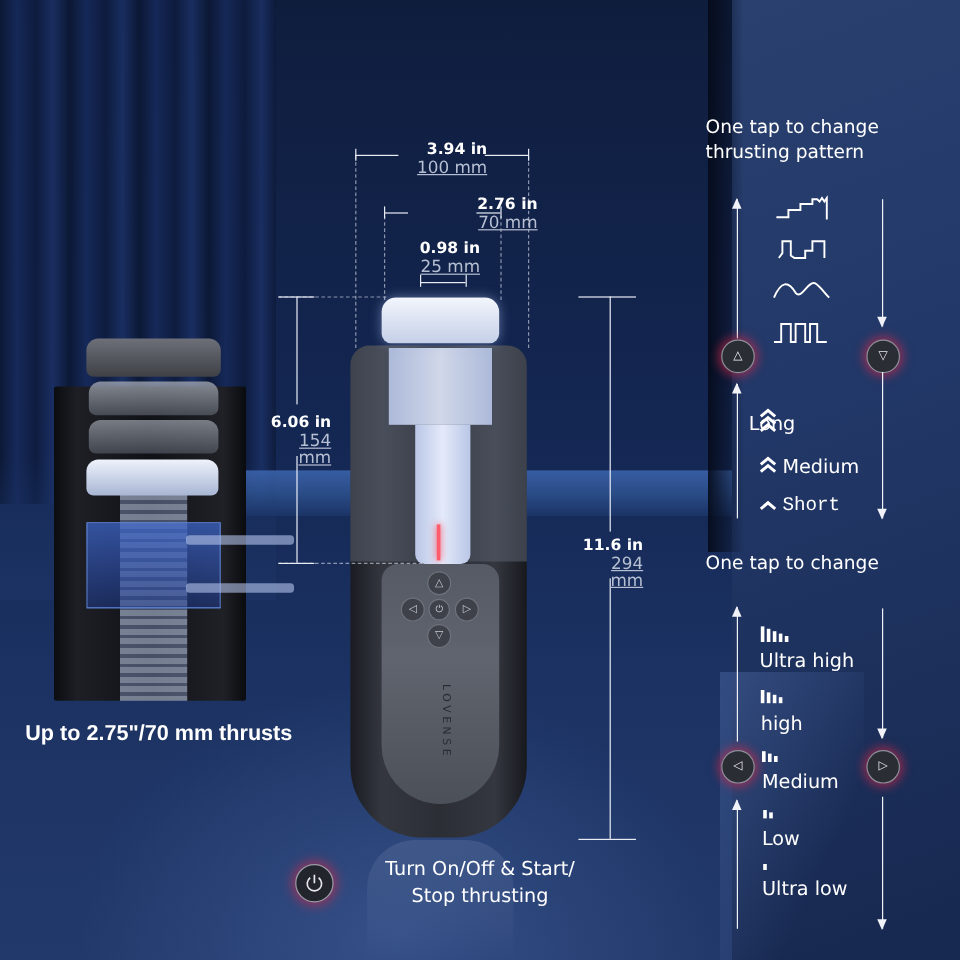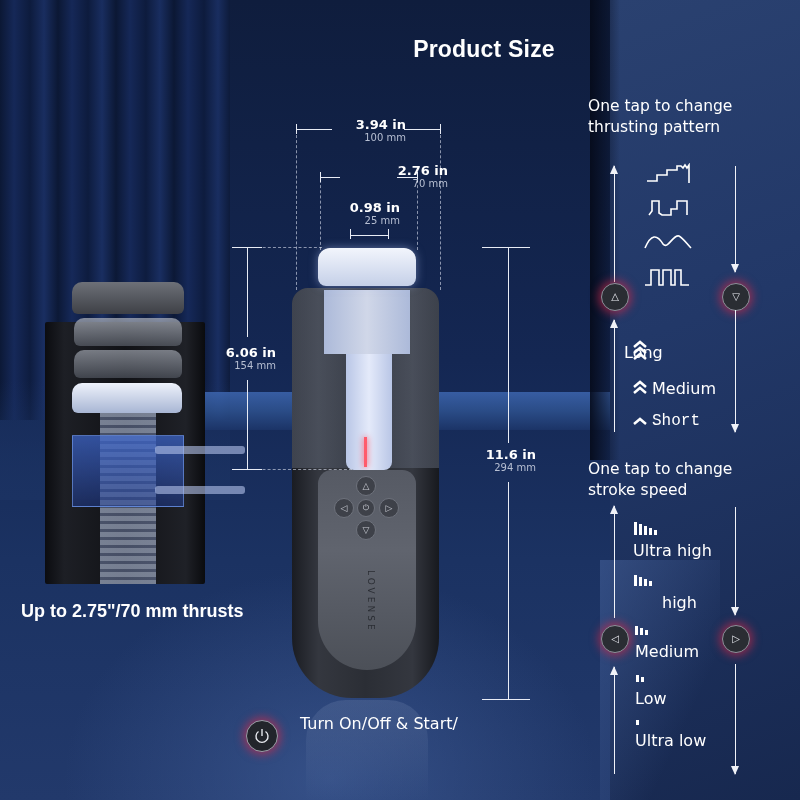--- a/index.html
+++ b/index.html
@@ -28,21 +28,21 @@
   .title { position:absolute; left:0; width:800px; top:36px; text-align:center; padding-left:168px; box-sizing:border-box;
     font-family:"Liberation Sans", sans-serif; font-weight:bold; font-size:23px; letter-spacing:.2px; }
 
   
   .dim-h { position:absolute; height:1px; background:#e8ecf5; }
   .dim-tick { position:absolute; width:1px; background:#e8ecf5; }
   .dash-v { position:absolute; width:0; border-left:1px dashed rgba(220,225,240,.6); }
   .dash-h { position:absolute; height:0; border-top:1px dashed rgba(220,225,240,.6); }
   .dim-label { position:absolute; text-align:right; line-height:1; }
   .dim-label .in { font-size:13px; font-weight:bold; display:block; }
-  .dim-label .mm { font-size:10px; color:#b7bfd2; display:block; margin-top:2px; }
+  .dim-label .mm { font-size:14px; color:#b7bfd2; display:block; margin-top:2px;text-decoration:underline; }
   .vline { position:absolute; width:1px; background:#e8ecf5; }
   .hcap { position:absolute; height:1px; background:#e8ecf5; }
 
   
   .left-device { position:absolute; left:45px; top:322px; width:160px; height:262px;
     background: linear-gradient(90deg, #0b0c10 0%, #1d1f25 12%, #111216 50%, #1f2127 88%, #0a0b0e 100%); border-radius:2px; }
   .cap { position:absolute; border-radius:10px 10px 6px 6px; }
   .cap1 { left:72px; top:282px; width:112px; height:32px; background:linear-gradient(180deg,#6d7078,#3e4046); }
   .cap2 { left:74px; top:318px; width:108px; height:28px; background:linear-gradient(180deg,rgba(170,175,185,.75),rgba(90,95,105,.7)); }
   .cap3 { left:74px; top:350px; width:108px; height:28px; background:linear-gradient(180deg,rgba(160,165,175,.7),rgba(80,85,95,.7)); }
@@ -79,36 +79,35 @@
   .arrow-v { position:absolute; width:1px; background:#f0f2f8; }
   .arrow-up::before { content:""; position:absolute; left:-4px; top:-1px; border-left:4.5px solid transparent; border-right:4.5px solid transparent; border-bottom:9px solid #f0f2f8; }
   .arrow-down::after { content:""; position:absolute; left:-4px; bottom:-1px; border-left:4.5px solid transparent; border-right:4.5px solid transparent; border-top:9px solid #f0f2f8; }
   .round-btn { position:absolute; width:26px; height:26px; border-radius:50%; background:#2a2d33; border:1px solid #8c909a;
     box-shadow:0 0 8px 3px rgba(220,40,70,.55); color:#e6e8ee; font-size:10px; line-height:26px; text-align:center; }
   .pattern-icon { position:absolute; }
   .label { position:absolute; font-size:16px; line-height:18px; }
   .bars { position:absolute; display:flex; align-items:flex-end; gap:2px; }
   .bars span { display:block; width:3px; background:#fff; }
 
-  .caption-power { position:absolute; left:300px; top:712px; text-align:left; font-size:16px; line-height:23px; width:200px; }
+  .caption-power { position:absolute; left:300px; top:712px; text-align:center; font-size:16px; line-height:23px; width:200px; }
   .power-btn { position:absolute; left:246px; top:720px; width:30px; height:30px; border-radius:50%; background:#22252b;
     border:1px solid #9a9ea8; box-shadow:0 0 9px 3px rgba(220,40,70,.55); }
 </style>
 </head>
 <body>
 
 <div class="stage">
   <div class="curtain"></div>
   <div class="curtain-fade"></div>
   <div class="ledge"></div>
   <div class="wall-right"></div>
   <div class="wall-shadow"></div>
   <div class="floor-light"></div>
 
-  <div class="title">Product Size</div>
 
   <div class="left-device"></div>
   <div class="left-shaft"></div>
   <div class="left-sleeve">
     <div class="left-ring" style="top:10px;"></div>
     <div class="left-ring" style="top:50px;"></div>
   </div>
   <div class="cap cap1"></div>
   <div class="cap cap2"></div>
   <div class="cap cap3"></div>
@@ -217,21 +216,20 @@
     <polyline points="2,13 8,8 14,13" fill="none" stroke="#fff" stroke-width="2.5"></polyline>
   </svg>
   <div class="label" style="left:652px; top:380px;">Medium</div>
   <svg style="position:absolute; left:632px; top:416px;" width="16" height="10">
     <polyline points="2,8 8,3 14,8" fill="none" stroke="#fff" stroke-width="2.5"></polyline>
   </svg>
   <div class="label" style="left:652px; top:412px;font-family:Liberation Mono, monospace;">Short</div>
 
   <div class="heading" style="left:588px; top:459px; width:176px;">
     <div>One tap to change</div>
-    <div>stroke speed</div>
   </div>
 
   <div class="arrow-v arrow-up" style="left:614px; top:506px; height:112px;"></div>
   <div class="arrow-v arrow-down" style="left:735px; top:507px; height:108px;"></div>
   <div class="round-btn" style="left:601px; top:625px;">◁</div>
   <div class="round-btn" style="left:722px; top:625px;">▷</div>
   <div class="arrow-v arrow-up" style="left:614px; top:667px; height:107px;"></div>
   <div class="arrow-v arrow-down" style="left:735px; top:664px; height:110px;"></div>
 
   <div class="bars" style="left:634px; top:522px;">
@@ -241,21 +239,21 @@
       <span style="height:7px"></span>
       <span style="height:5px"></span>
   </div>
   <div class="label" style="left:633px; top:542px;">Ultra high</div>
   <div class="bars" style="left:634px; top:575px;">
     <span style="height:11px"></span>
       <span style="height:9px"></span>
       <span style="height:7px"></span>
       <span style="height:5px"></span>
   </div>
-  <div class="label" style="left:634px; top:594px;margin-left:28px;">high</div>
+  <div class="label" style="left:634px; top:594px;">high</div>
   <div class="bars" style="left:635px; top:626px;">
     <span style="height:9px"></span>
       <span style="height:7px"></span>
       <span style="height:5px"></span>
   </div>
   <div class="label" style="left:635px; top:643px;">Medium</div>
   <div class="bars" style="left:636px; top:675px;">
     <span style="height:7px"></span>
       <span style="height:5px"></span>
   </div>
@@ -266,14 +264,15 @@
   <div class="label" style="left:635px; top:732px;text-align:center;">Ultra low</div>
 
   <div class="power-btn">
     <svg width="30" height="30">
       <path d="M11.5,10.5 A6,6 0 1 0 18.5,10.5" fill="none" stroke="#e6e8ee" stroke-width="1.4"></path>
       <line x1="15" y1="8" x2="15" y2="15" stroke="#e6e8ee" stroke-width="1.4"></line>
     </svg>
   </div>
   <div class="caption-power">
     <div>Turn On/Off &amp; Start/</div>
+    <div>Stop thrusting</div>
   </div>
 </div>
 
 </body></html>

